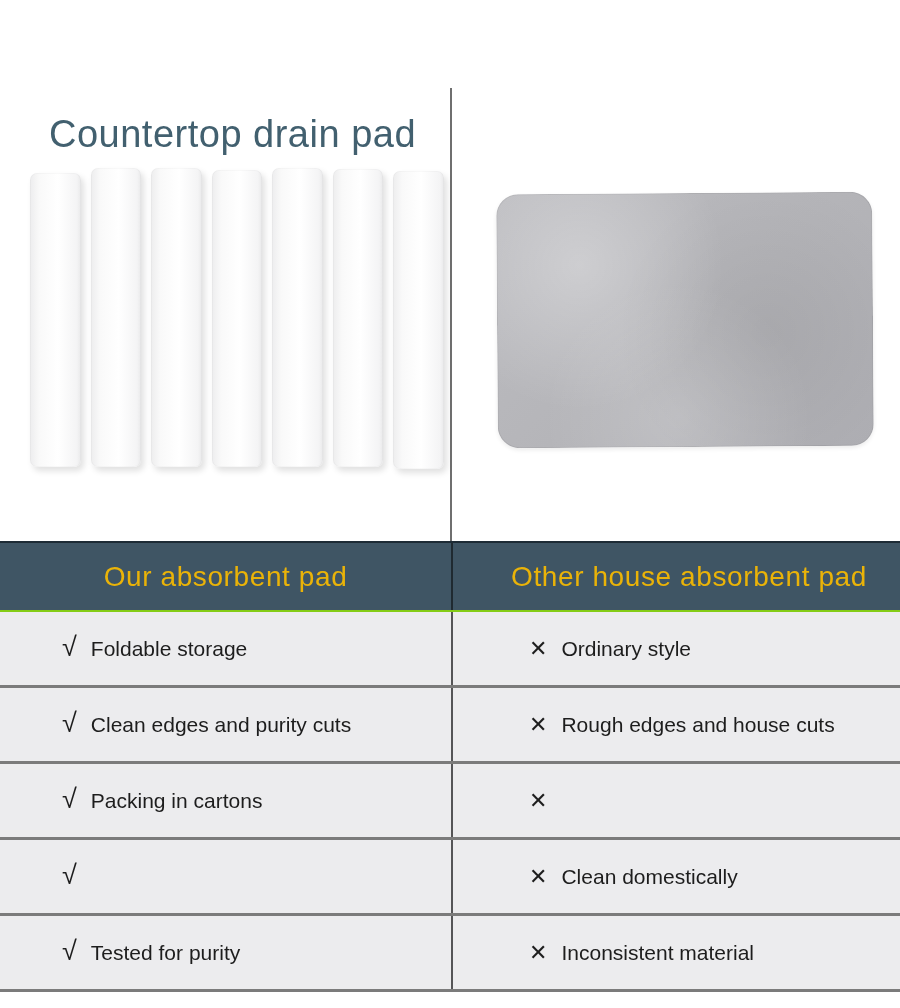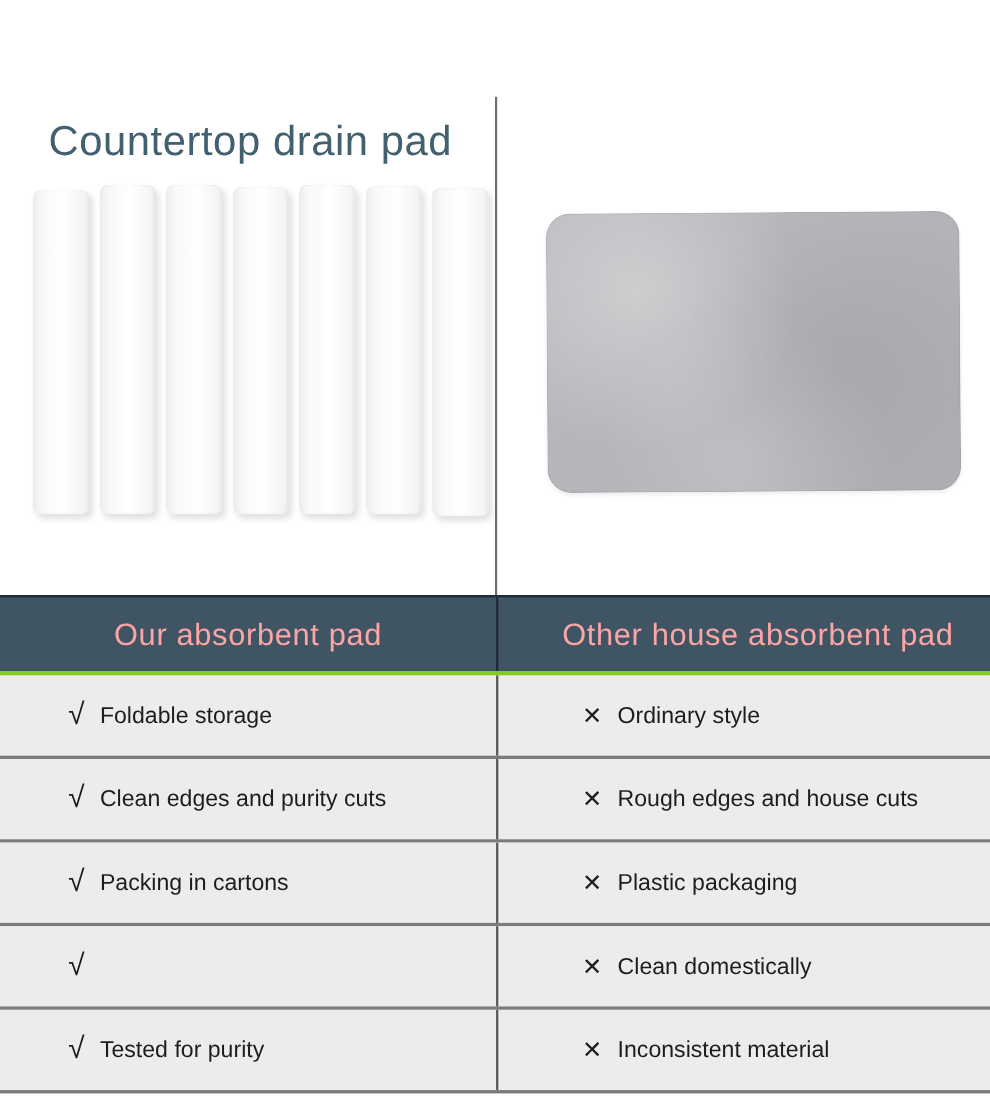--- a/index.html
+++ b/index.html
@@ -18,21 +18,21 @@
     left: 450px;
     top: 88px;
     width: 2px;
     height: 453px;
     background: #6f6f6f;
   }
   .title {
     position: absolute;
     left: 37px;
     top: 101px;
-    margin: 7px;
+    margin: 12px;
     font-size: 38px;
     font-weight: 300;
     letter-spacing: 0.5px;
     color: #42606f;
   }
 
   .slat-pad {
     position: absolute;
     left: 30px;
     top: 168px;
@@ -75,22 +75,22 @@
     left: 0;
     top: 541px;
     width: 900px;
   }
   .thead {
     display: grid;
     grid-template-columns: 451px 1fr;
     height: 67px;
     background: #3f5564;
     border-top: 2px solid #1d2b35;
-    border-bottom: 4px solid #84cc16;
-    color: #fca5a5;
+    border-bottom: 2px solid #84cc16;
+    color: #eab308;
   }
   .th {
     display: flex;
     align-items: center;
     justify-content: center;
     font-size: 28px;
     font-weight: 300;
     letter-spacing: 0.6px;
   }
   .th.right { border-left: 2px solid #1f2a31; padding-left: 25px; }
@@ -165,21 +165,20 @@
       </div>
     </div>
 
     <div class="trow">
       <div class="cell left">
         <span class="mark check">√</span>
         <span>Packing in cartons</span>
       </div>
       <div class="cell right">
         <span class="mark cross">✕</span>
-        <span>Plastic packaging</span>
       </div>
     </div>
 
     <div class="trow">
       <div class="cell left">
         <span class="mark check">√</span>
       </div>
       <div class="cell right">
         <span class="mark cross">✕</span>
         <span>Clean domestically</span>

